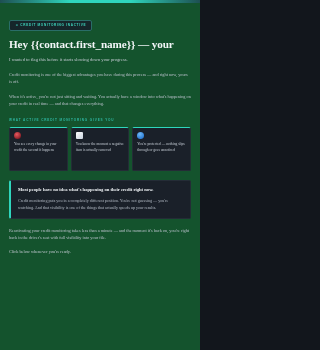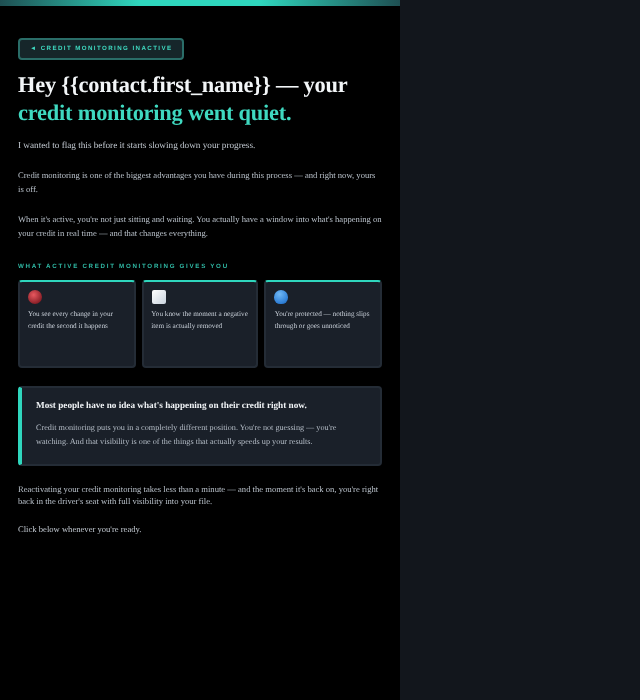--- a/index.html
+++ b/index.html
@@ -3,21 +3,21 @@
 <meta charset="utf-8">
 <style>
   * { margin:0; padding:0; box-sizing:border-box; }
   html,body { width:200px; height:350px; }
   body {
     background:#12161c;
     font-family:"Liberation Serif", serif;
     color:#d8dde3;
     overflow:hidden;
   }
-  .page { width:200px; height:350px; position:relative; background:#000000; }
+  .page { width:200px; height:350px; position:relative; background:#14532d; }
 
   .top-accent {
     height:3px;
     background:linear-gradient(90deg,#1e4f52 0%,#2fd6bd 35%,#2fd6bd 65%,#1e4f52 100%);
   }
 
   .content { padding:9px 9px 6px 9px; }
 
   .badge {
     display:inline-block;
@@ -127,21 +127,20 @@
 <div class="page">
 
   <div class="top-accent"></div>
 
   <div class="content">
 
     <div class="badge">◄ CREDIT MONITORING INACTIVE</div>
 
     <div class="headline">
       <span>Hey {{contact.first_name}} — your</span>
-      <span class="accent">credit monitoring went quiet.</span>
     </div>
 
     <div class="subhead">I wanted to flag this before it starts slowing down your progress.</div>
 
     <div class="para">Credit monitoring is one of the biggest advantages you have during this process — and right now, yours is off.</div>
     <div class="para">When it's active, you're not just sitting and waiting. You actually have a window into what's happening on your credit in real time — and that changes everything.</div>
 
     <div class="section-label">WHAT ACTIVE CREDIT MONITORING GIVES YOU</div>
 
     <div class="cards">

